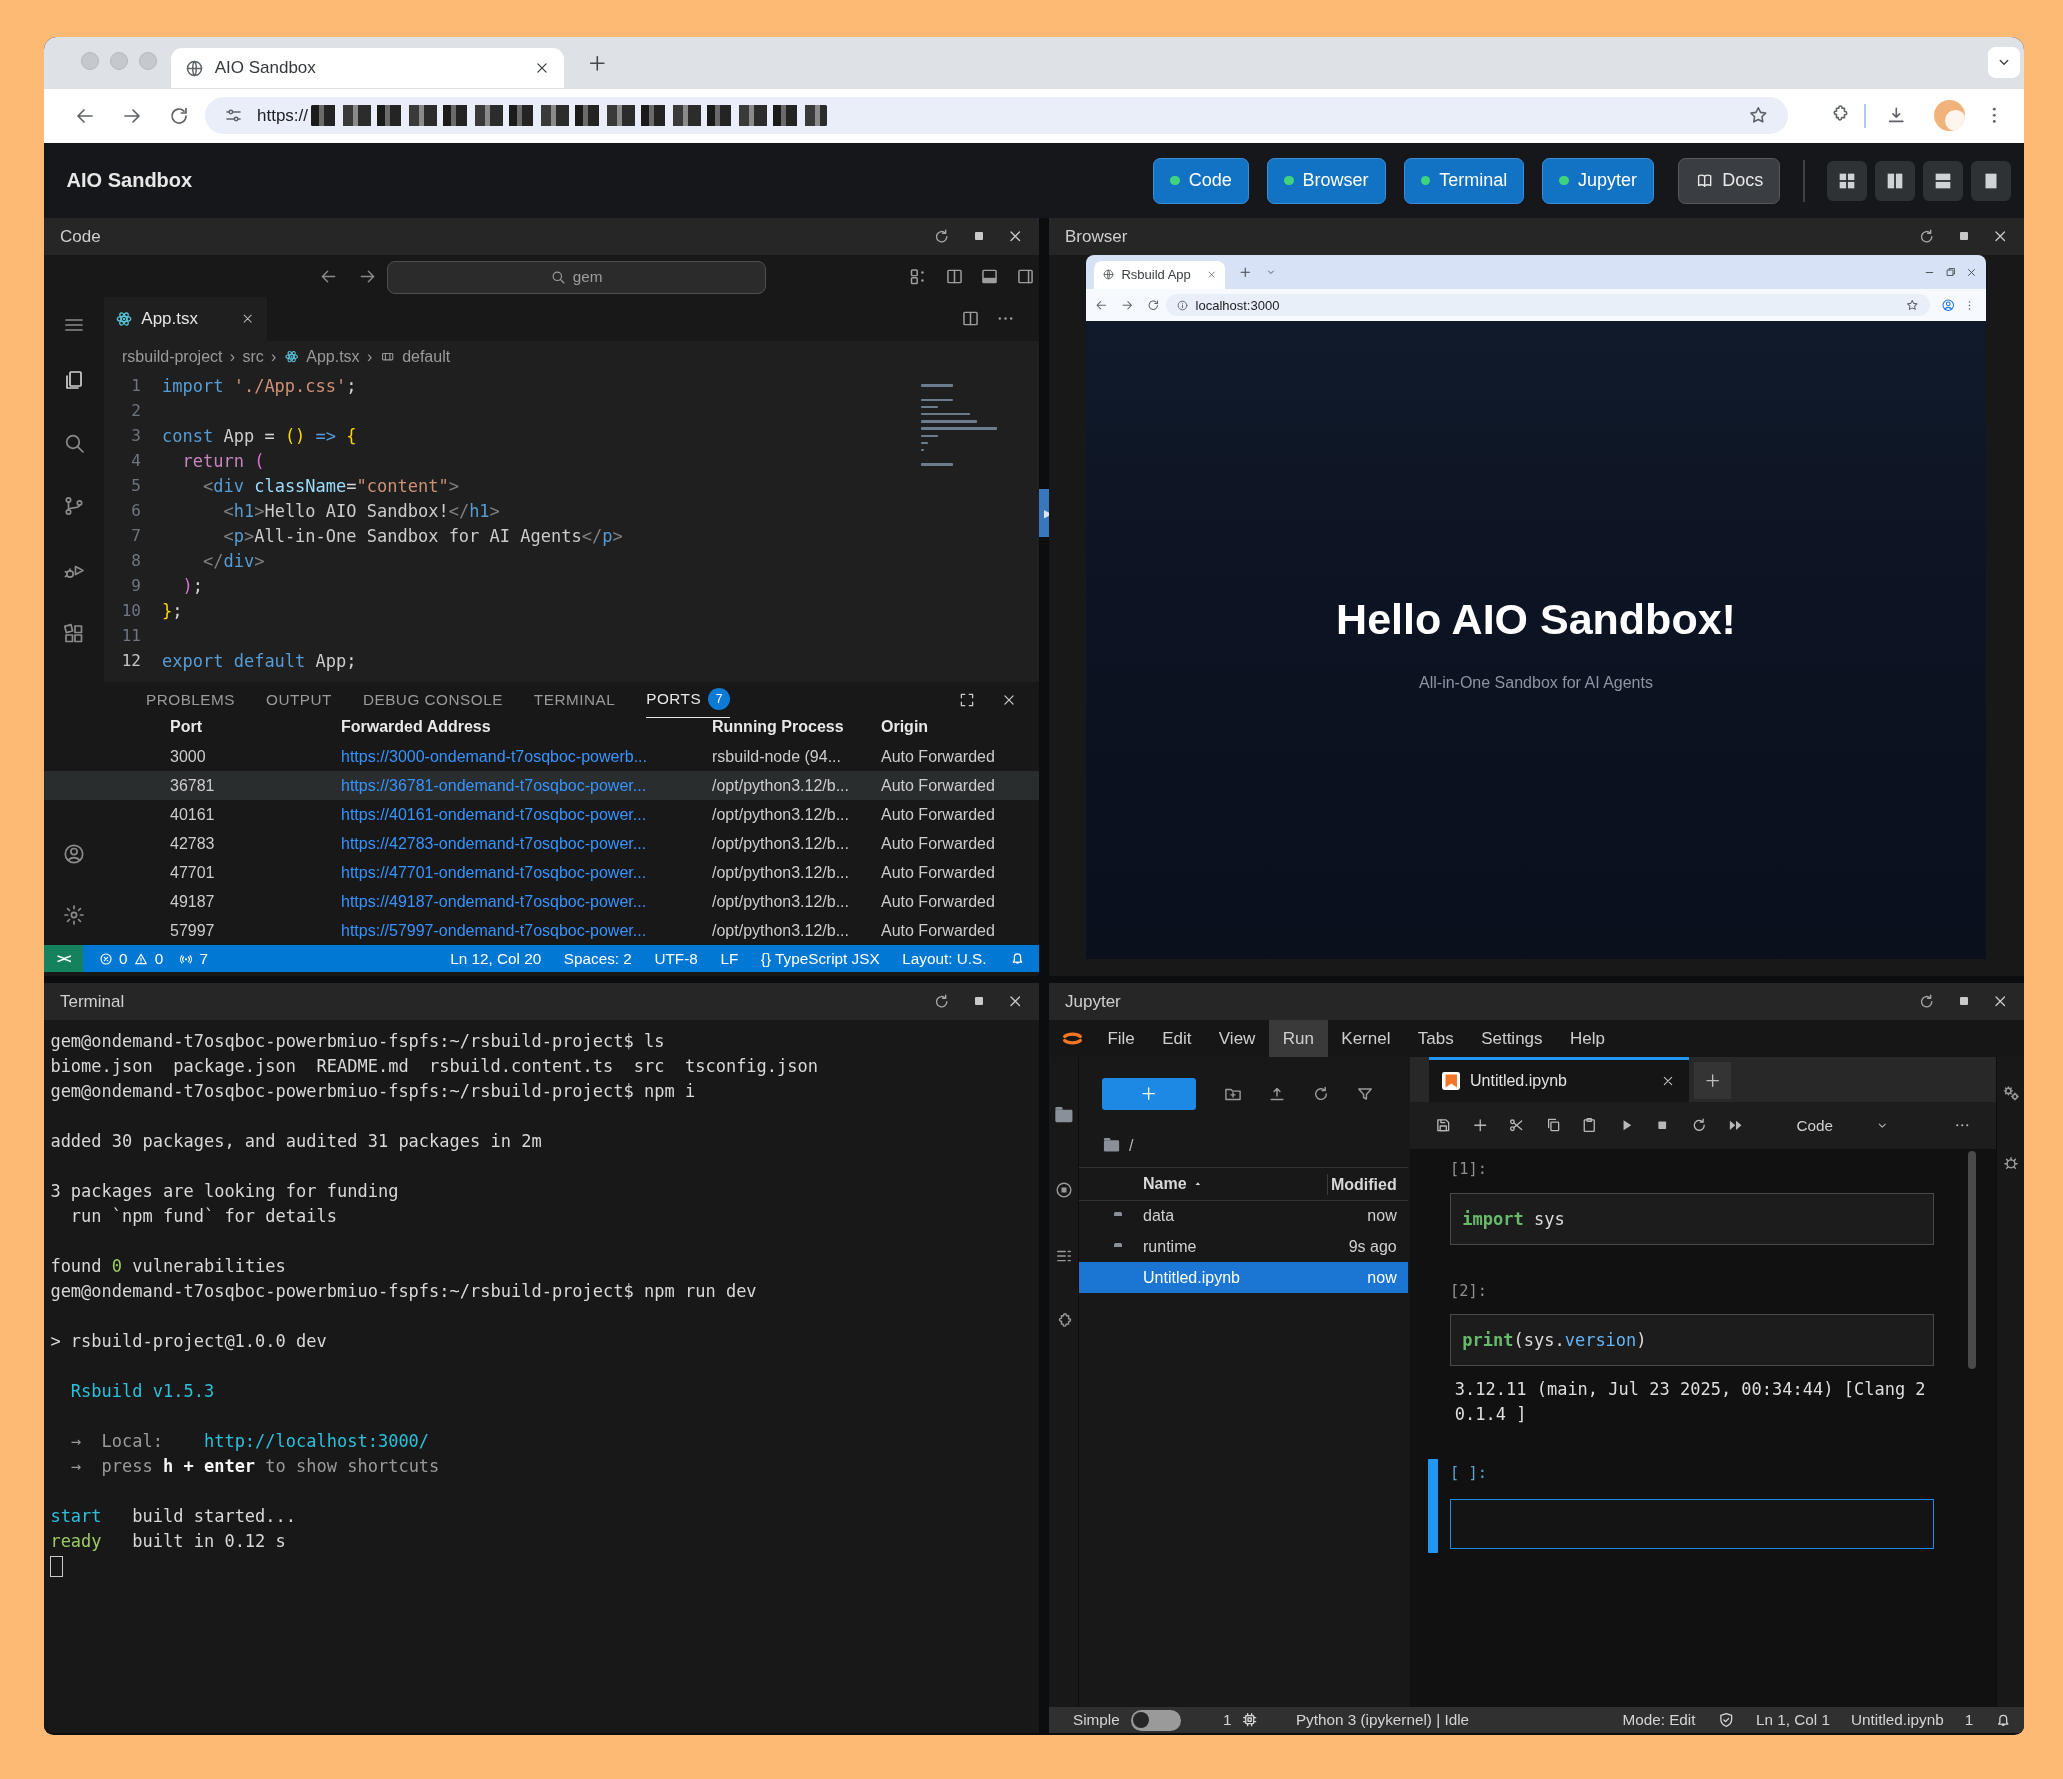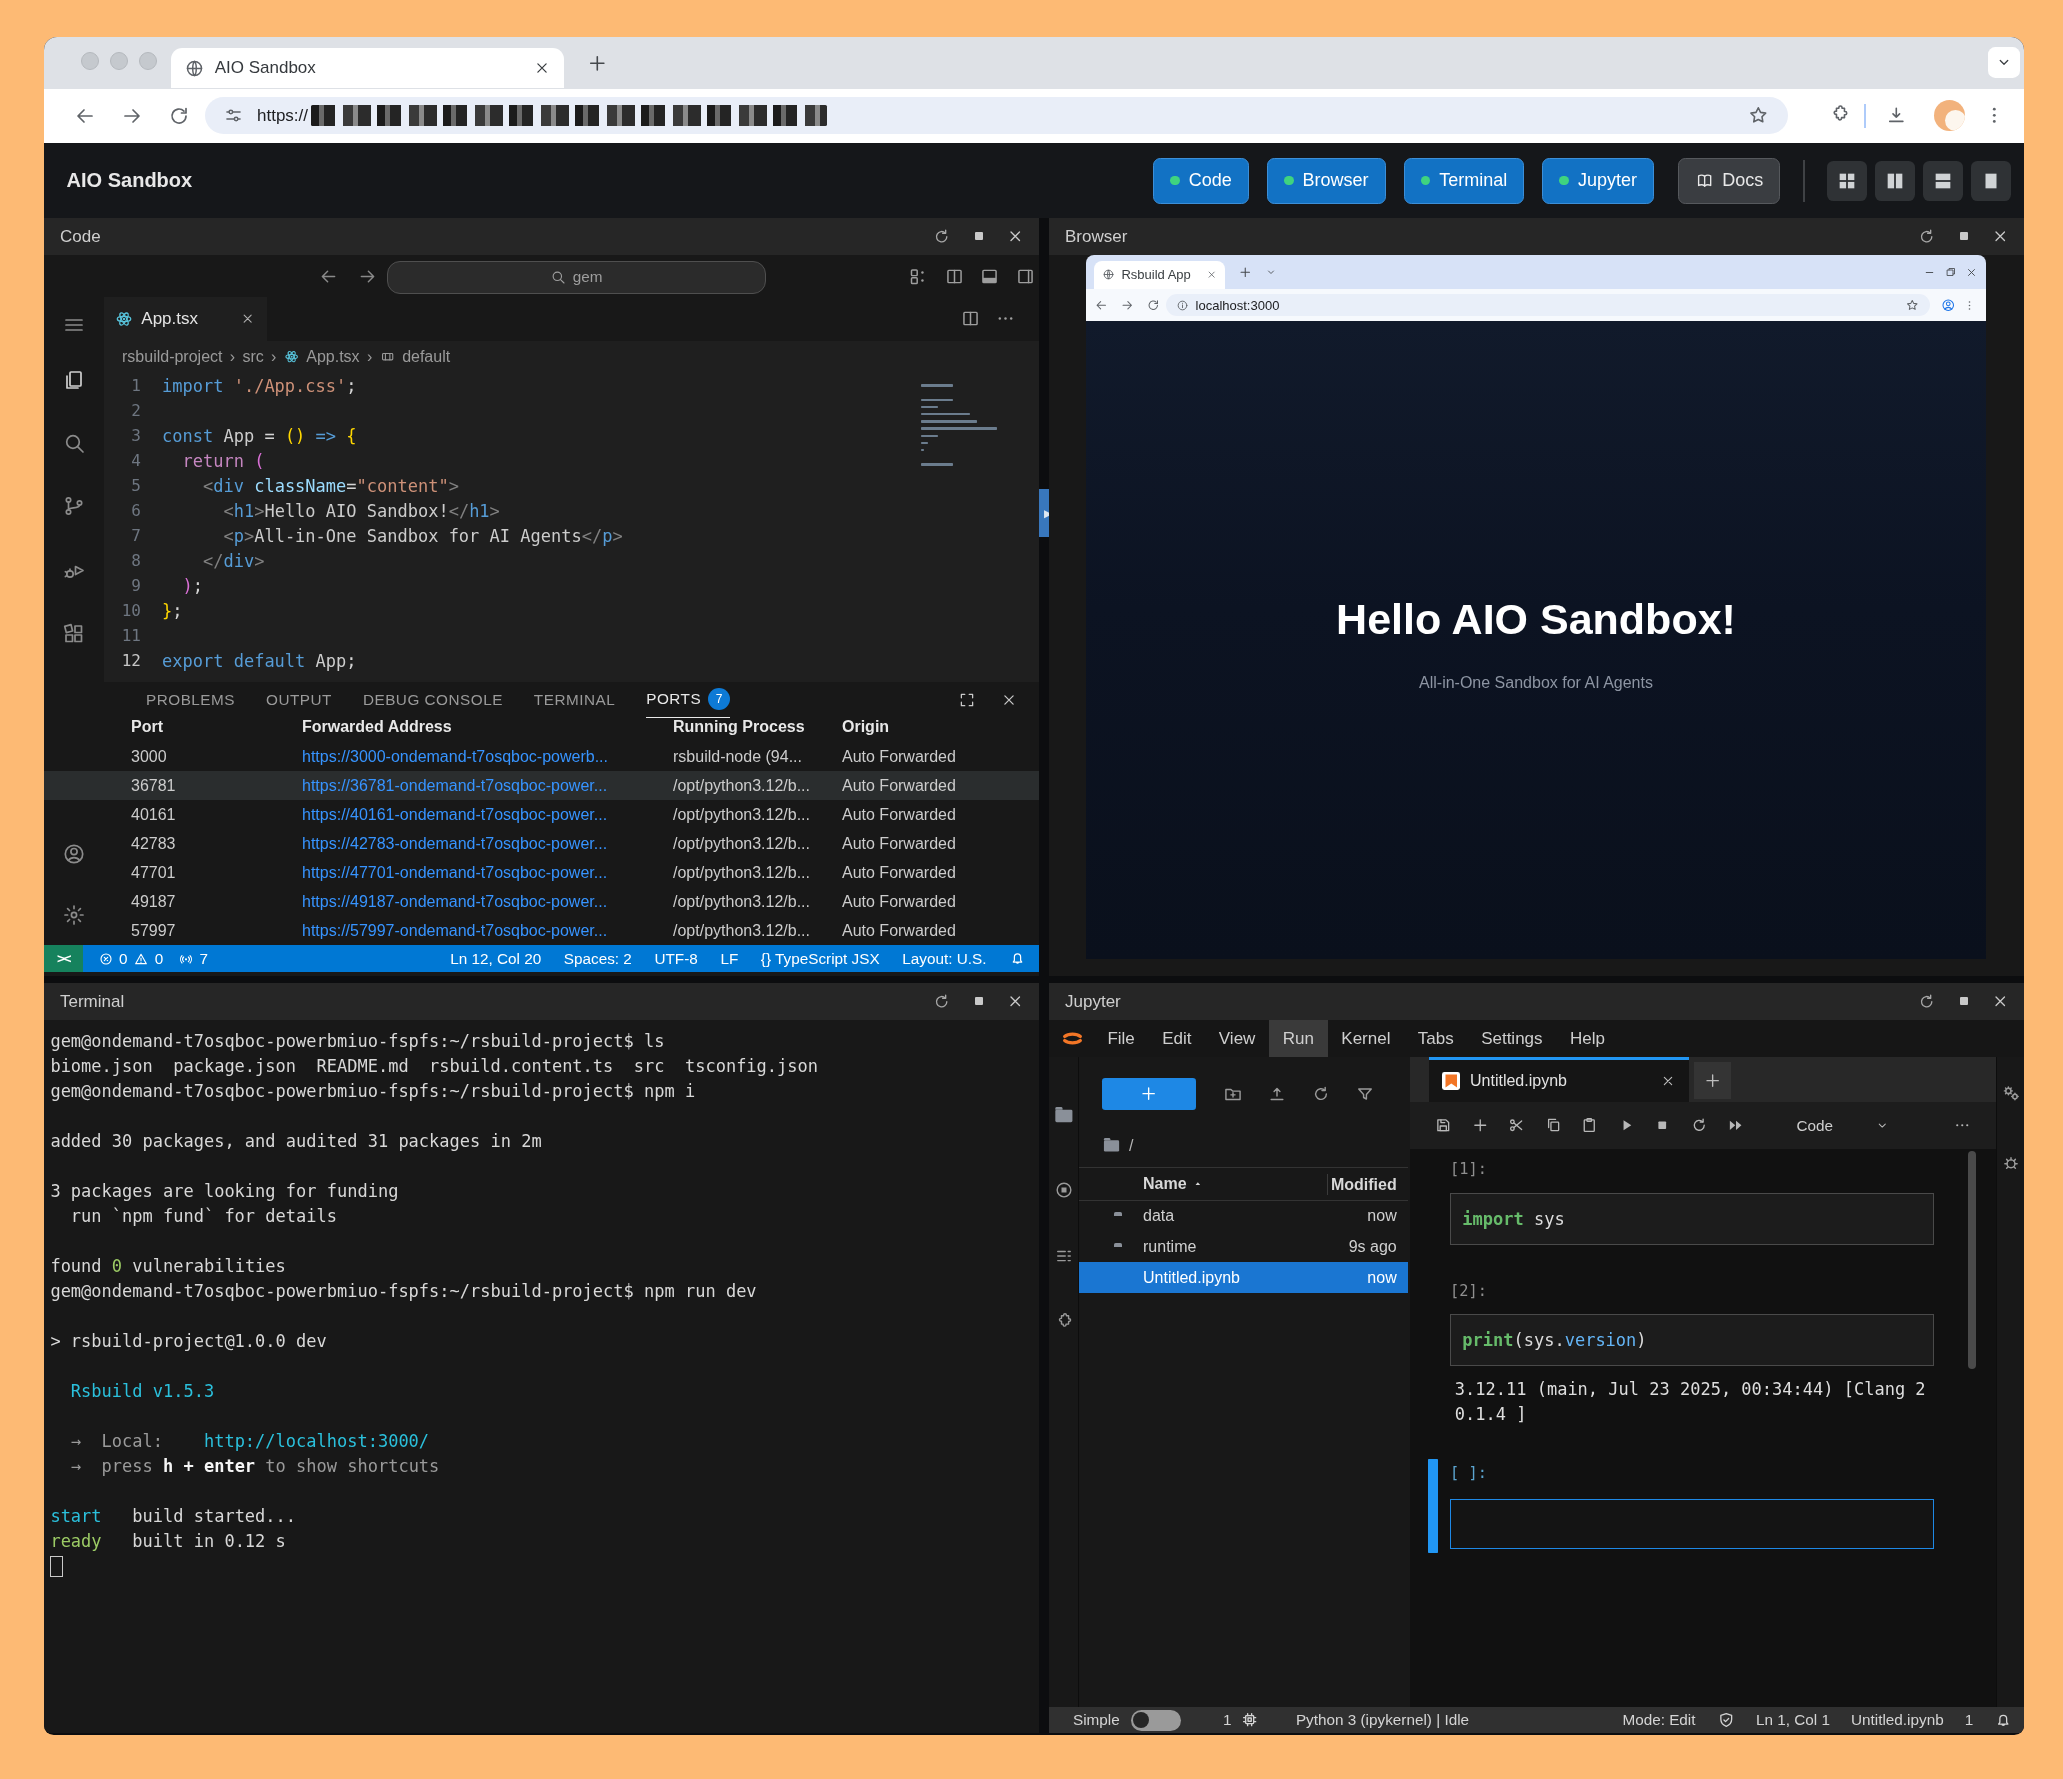--- a/index.html
+++ b/index.html
@@ -26,40 +26,40 @@
   .svc-dot{width:9.7px;height:9.7px;border-radius:50%;background:#3fd37f;margin-right:9px;}
   .docs-btn{display:flex;align-items:center;height:44px;padding:0 16px;border-radius:7.3px;background:#3a3d41;border:0.8px solid #56595d;color:#e8e8e8;font-size:18px;margin-left:24px;}
   .lay-btn{width:40px;height:40px;border-radius:6.4px;background:#2f3235;display:flex;align-items:center;justify-content:center;color:#d0d3d5;font-size:22px;margin-left:8px;}
   
   .panel{position:absolute;background:#181818;overflow:hidden;}
   .p-head{position:absolute;left:0;top:0;right:0;height:37px;background:#262626;display:flex;align-items:center;}
   .p-title{font-size:17px;color:#cfcfcf;margin-left:16px;flex:1;}
   .p-icos{display:flex;align-items:center;gap:19.3px;margin-right:14.5px;color:#a8a8a8;}
   
   #vt-bar{position:absolute;left:0;top:37px;right:0;height:42px;background:#181818;}
-  #vt-search{position:absolute;left:343px;top:5.6px;width:377px;height:31px;background:#2b2b2b;border:0.8px solid#4f4f4f;border-radius:13px;display:flex;align-items:center;justify-content:center;color:#9e9e9e;font-size:15.3px;gap:6.4px;}
+  #vt-search{position:absolute;left:343px;top:5.6px;width:377px;height:31px;background:#2b2b2b;border:0.8px solid#4f4f4f;border-radius:8px;display:flex;align-items:center;justify-content:center;color:#9e9e9e;font-size:15.3px;gap:6.4px;}
   #activity{position:absolute;left:0;top:79px;bottom:0;width:60px;background:#181818;color:#8b8b8b;}
   #activity .ic{position:absolute;left:50%;transform:translateX(-50%);font-size:24px;}
   #ed-tabs{position:absolute;left:60px;top:79px;right:0;height:44px;background:#181818;}
   #ed-tab{position:absolute;left:0;top:0;width:163px;height:44px;background:#1f1f1f;display:flex;align-items:center;padding:0 11.3px;box-sizing:border-box;gap:8px;}
   #breadcrumb{position:absolute;left:60px;top:123px;right:0;height:32px;background:#1f1f1f;display:flex;align-items:center;padding-left:18px;gap:7.3px;color:#9a9a9a;font-size:16px;}
   #code-area{position:absolute;left:60px;top:155px;right:0;height:309px;background:#1f1f1f;font-family:"DejaVu Sans Mono",monospace;font-size:17px;}
   .code-line{display:flex;height:25px;align-items:center;white-space:pre;}
   .code-line .ln{width:58px;text-align:right;padding-right:21px;color:#6e7681;box-sizing:border-box;flex:none;font-size:16px;}
   .code-line.active .ln{color:#c6c6c6;}
   .sg-kw{color:#569cd6;} .sg-str{color:#ce9178;} .sg-pn{color:#d4d4d4;} .sg-y{color:#ffd700;}
   .sg-pk{color:#c586c0;} .sg-pp{color:#da70d6;} .sg-ang{color:#808080;} .sg-tag{color:#569cd6;}
   .sg-attr{color:#9cdcfe;} .sg-txt{color:#cccccc;}
   #minimap{position:absolute;right:29px;top:11.3px;width:89px;}
   #minimap div{height:2.4px;margin-bottom:4.8px;background:#6b7c8d;border-radius:0.8px;}
   #bt-row{position:absolute;left:0;top:464px;right:0;height:35px;display:flex;align-items:center;padding-left:102px;gap:31px;}
   .bt{font-size:15.3px;letter-spacing:0.5px;color:#9a9a9a;height:35px;display:flex;align-items:center;}
   .bt.active{color:#e9e9e9;border-bottom:1.6px solid #e9e9e9;}
   .bt .badge{width:22px;height:22px;border-radius:50%;background:#0d7ad6;color:#fff;font-size:12px;display:flex;align-items:center;justify-content:center;margin-left:7.3px;}
-  .pt-grid{display:grid;grid-template-columns:31px 171px 371px 169px auto;align-items:center;padding-left:56px;}
+  .pt-grid{display:grid;grid-template-columns:31px 171px 371px 169px auto;align-items:center;padding-left:95px;}
   #pt-head{position:absolute;left:0;top:493px;right:0;height:31px;font-size:16px;font-weight:bold;color:#e8e8e8;}
   #pt-rows{position:absolute;left:0;top:524px;right:0;height:203px;overflow:hidden;}
   .port-row{height:29px;font-size:16px;color:#cccccc;}
   .port-row.hover{background:#2a2d2e;}
   .pdot{width:10.5px;height:10.5px;border-radius:50%;background:#3fab45;}
   .plink{color:#3794ff;overflow:hidden;white-space:nowrap;}
   #status{position:absolute;left:0;top:727px;right:0;height:27px;background:#0078d4;display:flex;align-items:center;color:#fff;font-size:15.3px;}
   #status .remote{width:39px;height:27px;background:#16825d;display:flex;align-items:center;justify-content:center;font-size:13.7px;font-weight:bold;letter-spacing:-1.6px;}
   #status .grp{display:flex;align-items:center;gap:5.6px;margin-left:14.5px;}
   #status .right{margin-left:auto;display:flex;align-items:center;gap:22.6px;margin-right:13px;}

